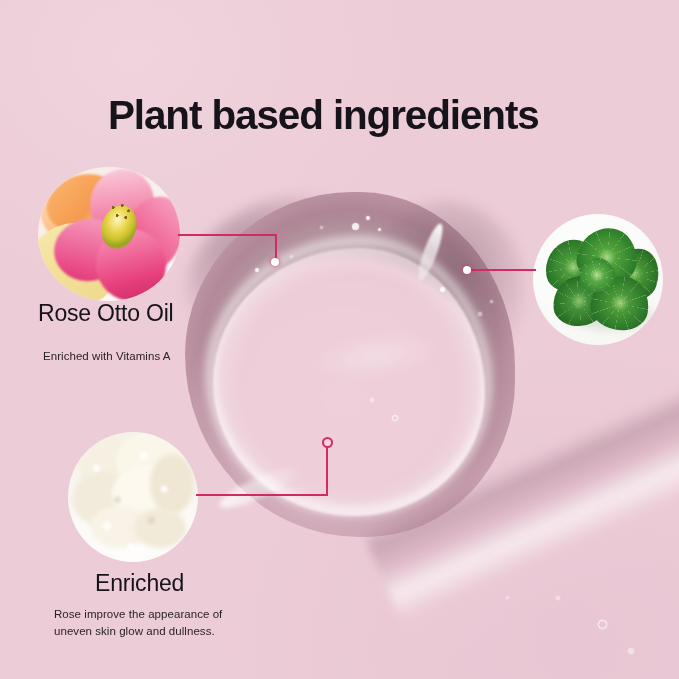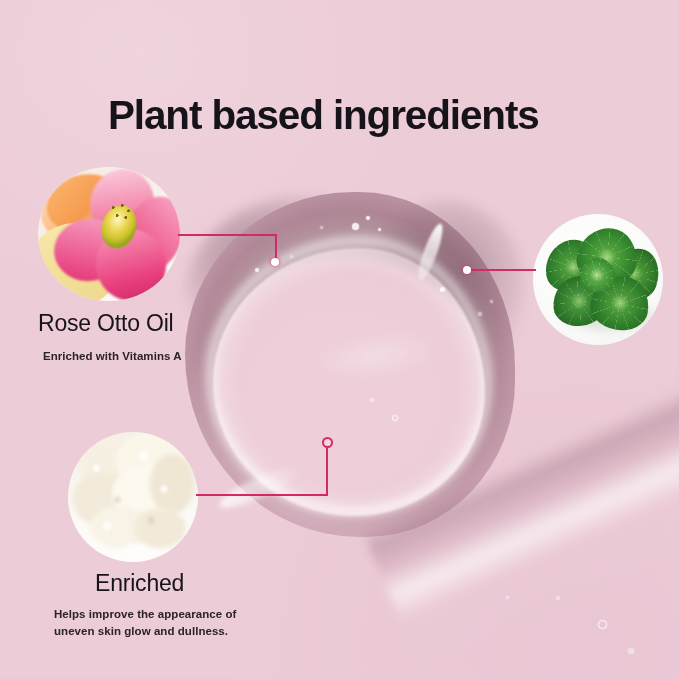--- a/index.html
+++ b/index.html
@@ -197,21 +197,21 @@
   .dot-solid{ position:absolute; width:8px; height:8px; border-radius:50%;
       background:#ffffff; box-shadow:0 0 3px 1px rgba(214,42,103,0.55); }
   .dot-ring{ position:absolute; width:11px; height:11px; border-radius:50%;
       border:2px solid #d22a67; background:#f2d7e0; }
 
   
   .ing-name{ position:absolute; font-size:23px; font-weight:400; color:#17131a;
       letter-spacing:-0.2px; white-space:nowrap; }
   .ing-desc{ position:absolute; font-size:11.5px; line-height:16.5px; color:#2a2327;
       letter-spacing:0.05px; }
-  .ing-desc span{ display:block; white-space:nowrap;font-weight:bold; }
+  .ing-desc span{ display:block; white-space:nowrap; }
 </style>
 </head>
 <body>
 
 <div id="stage">
 
   <div class="bg-base"></div>
 
   <div class="gel-shadow-tl"></div>
   <div class="gel-blob"></div>
@@ -251,21 +251,21 @@
     <div class="petal rose-p4"></div>
     <div class="petal rose-p5"></div>
     <div class="rose-stamen"></div>
     <div class="rose-stamen-dots"></div>
   </div>
 
   <div class="conn h" style="left:178px;top:234px;width:99px;"></div>
   <div class="conn v" style="left:275px;top:234px;height:28px;"></div>
   <div class="dot-solid" style="left:271px;top:258px;"></div>
 
-  <div class="ing-name" style="left:38px;top:310px;">Rose Otto Oil</div>
+  <div class="ing-name" style="left:38px;top:300px;">Rose Otto Oil</div>
   <div class="ing-desc" style="left:43px;top:348px;">
     <span>Enriched with Vitamins A</span>
   </div>
 
   <div class="circle" id="leaf-circle">
     <div class="leaf-bg"></div>
     <div class="leaf-shadow"></div>
     <div class="leaf lf1"></div>
     <div class="leaf lf3"></div>
     <div class="leaf lf2"></div>
@@ -289,17 +289,17 @@
     <div class="pw-clump pc7"></div>
     <div class="pw-grain"></div>
   </div>
 
   <div class="dot-ring" style="left:322px;top:437px;"></div>
   <div class="conn v" style="left:326px;top:448px;height:48px;"></div>
   <div class="conn h" style="left:196px;top:494px;width:132px;"></div>
 
   <div class="ing-name" style="left:95px;top:570px;">Enriched</div>
   <div class="ing-desc" style="left:54px;top:606px;">
-    <span>Helps improve the appearance of</span>
+    <span>Rose improve the appearance of</span>
     <span>uneven skin glow and dullness.</span>
   </div>
 
 </div>
 
 </body></html>

